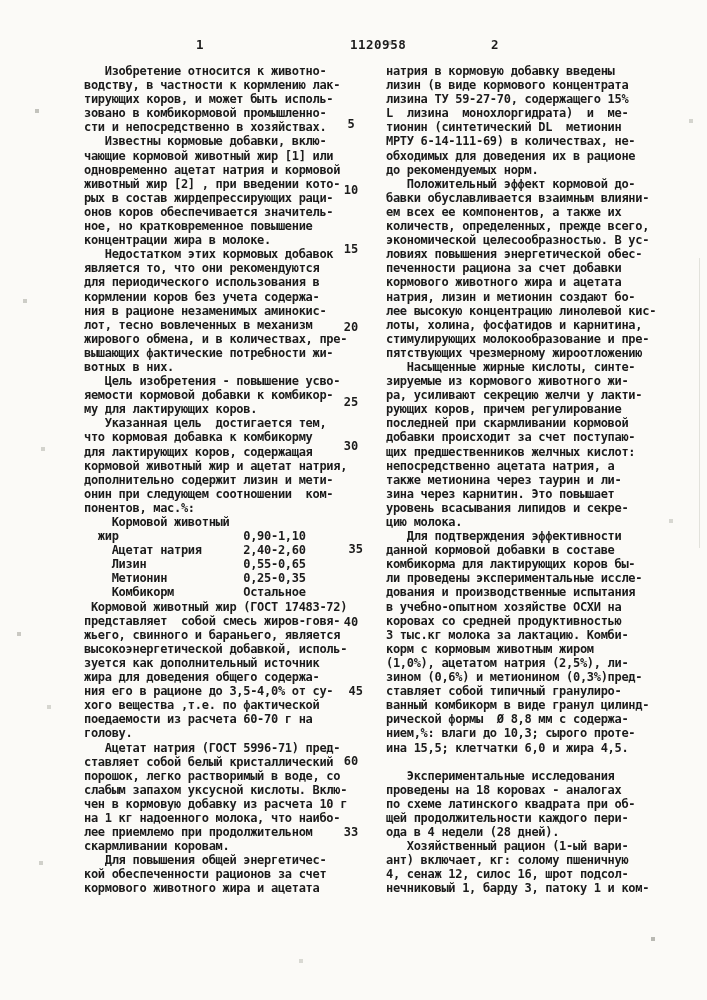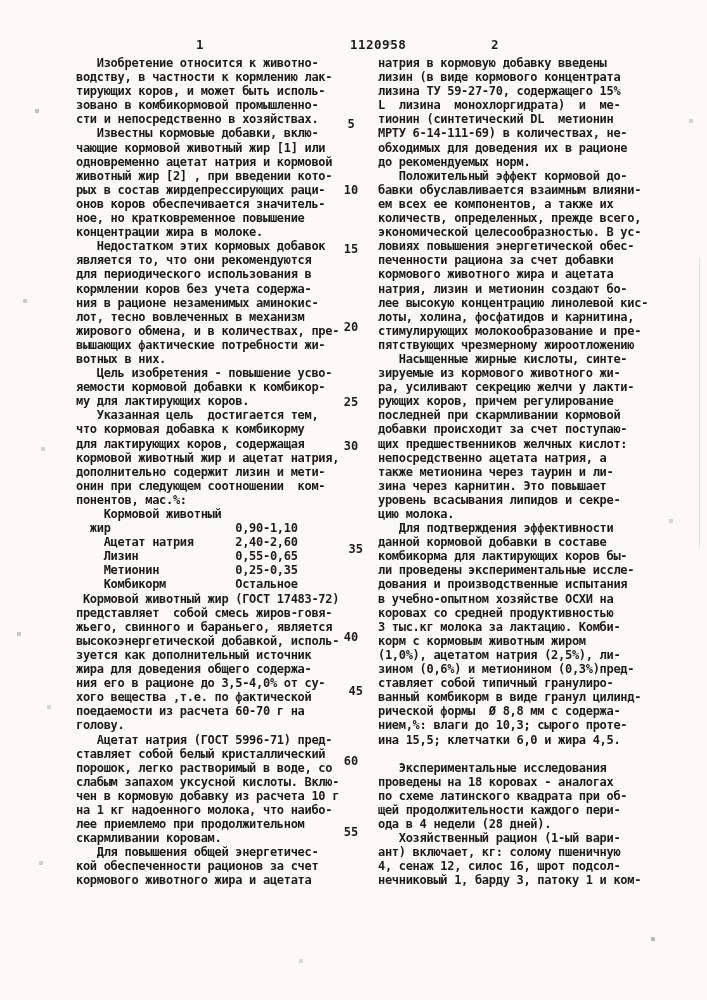--- a/index.html
+++ b/index.html
@@ -24,21 +24,21 @@
     font-weight: 700;
     letter-spacing: 0.5px;
     white-space: pre;
   }
   .hdr-p1   { left: 196px; }
   .hdr-pat  { left: 338px; margin-left: 12px; }
   .hdr-p2   { left: 491px; }
   .col {
     position: absolute;
     top: 52px;
-    margin: 4px;
+    margin: 12px;
     font-family: "DejaVu Sans Mono", "Liberation Mono", monospace;
     font-size: 12px;
     font-weight: 700;
     line-height: 14.1px;
     white-space: pre;
     letter-spacing: -0.3px;
     color: #1b1b1b;
   }
   .col-left  { left: 72px;  width: 286px; }
   .col-right { left: 374px; width: 292px; }
@@ -222,19 +222,19 @@
 нечниковый 1, барду 3, патоку 1 и ком-</pre>
 
   <div class="gutter">
       <span class="gut-num" style="top: 118px;">5</span>
       <span class="gut-num" style="top: 184px;">10</span>
       <span class="gut-num" style="top: 243px;">15</span>
       <span class="gut-num" style="top: 321px;">20</span>
       <span class="gut-num" style="top: 396px; text-align: center;">25</span>
       <span class="gut-num" style="top: 440px;">30</span>
       <span class="gut-num" style="top: 543px; text-align: right;">35</span>
-      <span class="gut-num" style="top: 631px; text-align: center;">40</span>
+      <span class="gut-num" style="top: 616px; text-align: center;">40</span>
       <span class="gut-num" style="top: 685px; text-align: right;">45</span>
       <span class="gut-num" style="top: 755px;">60</span>
-      <span class="gut-num" style="top: 826px;">55</span>
+      <span class="gut-num" style="top: 826px;">33</span>
     </div>
 
 </div>
 
 </body></html>

